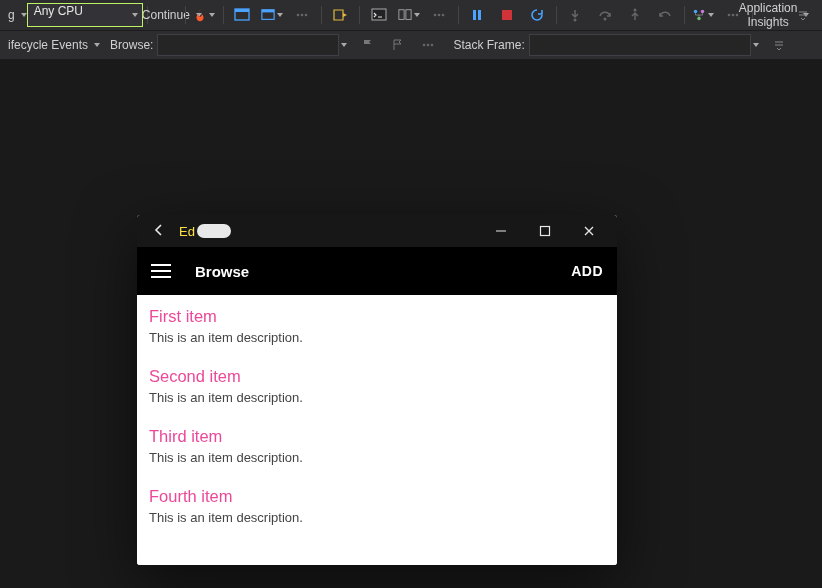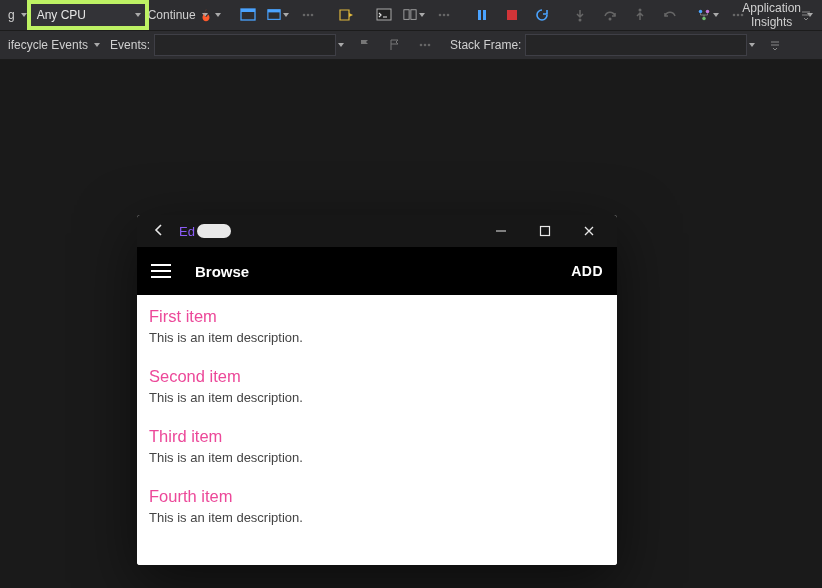--- a/index.html
+++ b/index.html
@@ -2,34 +2,34 @@
 <html><head>
 <meta charset="utf-8">
 <style>
   html,body{margin:0;padding:0;width:822px;height:588px;background:#2d2d30;font-family:"Segoe UI",Arial,sans-serif;overflow:hidden;color:#ccc;font-size:12px;}
   
   .tb-row{display:flex;align-items:center;height:30px;padding:0 4px;background:#2d2d30;border-bottom:1px solid #1c1c1c;}
   .tb-row2{height:28px;}
   .tb-btn{display:flex;align-items:center;justify-content:center;height:22px;min-width:22px;margin:0 1px;padding:0 3px;color:#d0d0d0;text-align:center;}
   .tb-btn svg{display:block;}
   .sep{width:1px;height:18px;background:#444;margin:0 4px;}
-  .combo{display:flex;align-items:center;height:22px;background:#333337;border:4px solid #bef264;padding:0 18px 0 6px;color:#e6e6e6;position:relative;min-width:90px;}
+  .combo{display:flex;align-items:flex-start;height:22px;background:#333337;border:1px solid #bef264;padding:0 18px 0 6px;color:#e6e6e6;position:relative;min-width:90px;}
   .combo .caret{position:absolute;right:4px;top:50%;transform:translateY(-50%);}
   .mini-caret{width:0;height:0;border-left:3px solid transparent;border-right:3px solid transparent;border-top:4px solid #aaa;margin-left:2px;}
   .play{width:0;height:0;border-top:5px solid transparent;border-bottom:5px solid transparent;border-left:8px solid #6fbf6f;}
   .txt{padding:0 4px;color:#d0d0d0;}
   .tb-input{height:20px;background:#252526;border:1px solid #3f3f46;min-width:180px;}
   .tb-input.lg{min-width:220px;}
   .spacer{flex:1;}
   .dim{color:#777;}
   
   .stage{position:absolute;left:0;right:0;top:60px;bottom:0;background:#1a1a1a;}
   
   .appwin{position:absolute;left:137px;top:155px;width:480px;height:350px;background:#fff;border-radius:3px;box-shadow:0 18px 60px rgba(0,0,0,.55);display:flex;flex-direction:column;overflow:hidden;}
-  .titlebar{height:32px;background:#171717;display:flex;align-items:center;color:#8b5cf6;padding:0 6px;}
+  .titlebar{height:32px;background:#171717;display:flex;align-items:center;color:#fde047;padding:0 6px;}
   .titlebar .back{padding:4px 8px;}
   .titlebar .title{padding-left:4px;font-size:13px;}
   .pill{width:34px;height:14px;border-radius:8px;background:#e8e8e8;margin-left:2px;}
   .winbtns{margin-left:auto;display:flex;}
   .winbtn{width:44px;height:32px;display:flex;align-items:center;justify-content:center;}
   .appheader{height:48px;background:#000;display:flex;align-items:center;color:#fff;padding:0 14px;}
   .hamburger{display:flex;flex-direction:column;justify-content:center;gap:4px;width:20px;height:20px;}
   .hamburger span{height:2px;background:#fff;}
   .apptitle{font-weight:600;font-size:15px;margin-left:24px;}
   .addbtn{margin-left:auto;font-weight:600;font-size:14px;letter-spacing:.5px;}
@@ -184,21 +184,21 @@
       <svg width="10" height="14" viewBox="0 0 10 14">
         <path d="M1 4h8M1 7h8" stroke="#888"></path>
         <path d="M3 10l2 2 2-2" stroke="#888" fill="none"></path>
       </svg>
     </div>
 </div>
 
 <div class="tb-row tb-row2">
   <span class="txt">ifecycle Events</span>
   <span class="mini-caret"></span>
-  <span class="txt" style="margin-left:6px">Events:</span>
+  <span class="txt" style="margin-left:6px">Browse:</span>
   <div class="tb-input"></div>
   <span class="mini-caret" style="margin-right:6px"></span>
   <div class="tb-btn dim">
       <svg width="14" height="14" viewBox="0 0 14 14">
         <path d="M3 2v10M3 2h7l-2 2 2 2H3" fill="#777"></path>
       </svg>
     </div>
   <div class="tb-btn dim">
       <svg width="14" height="14" viewBox="0 0 14 14">
         <path d="M3 2v10M3 2h7l-2 2 2 2H3" fill="none" stroke="#777"></path>

